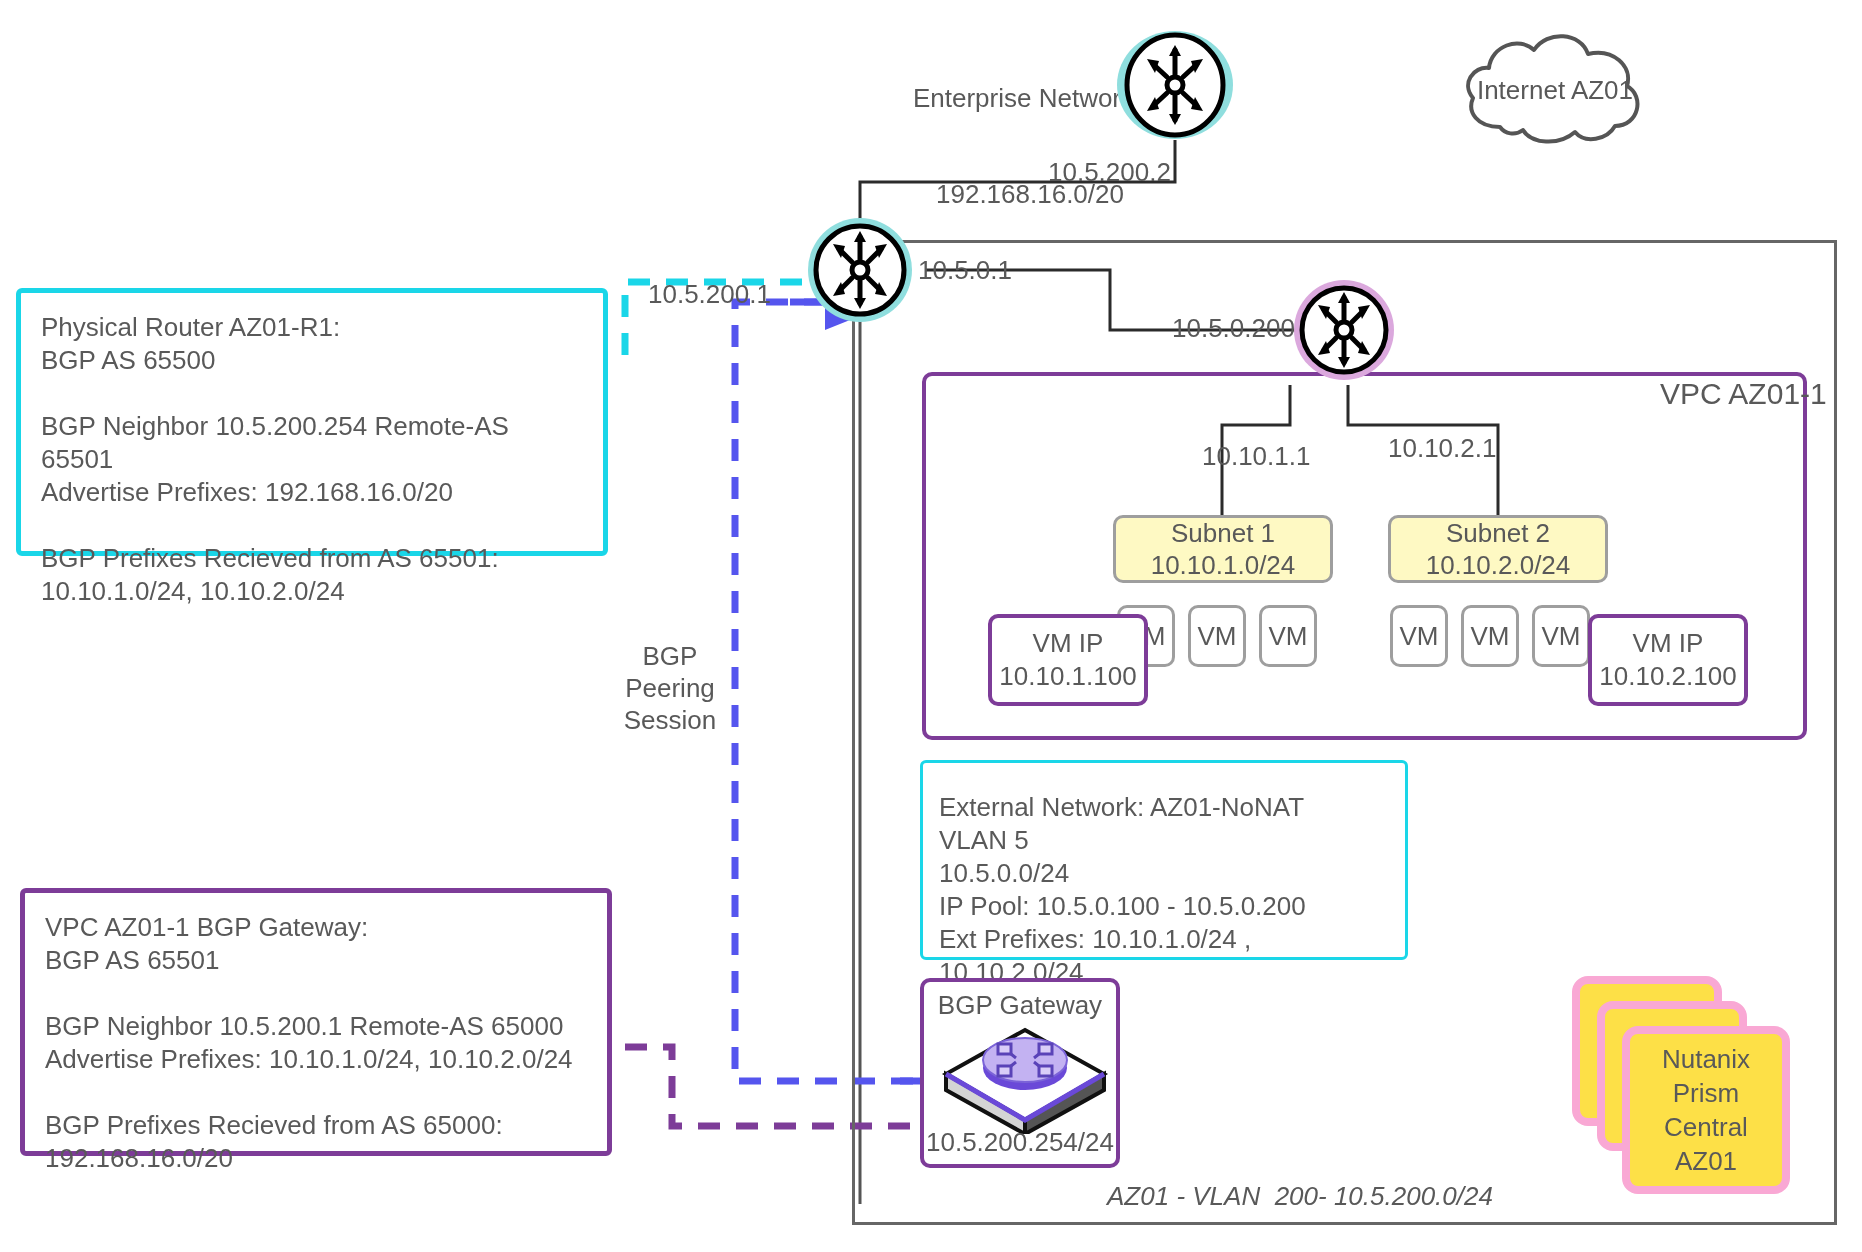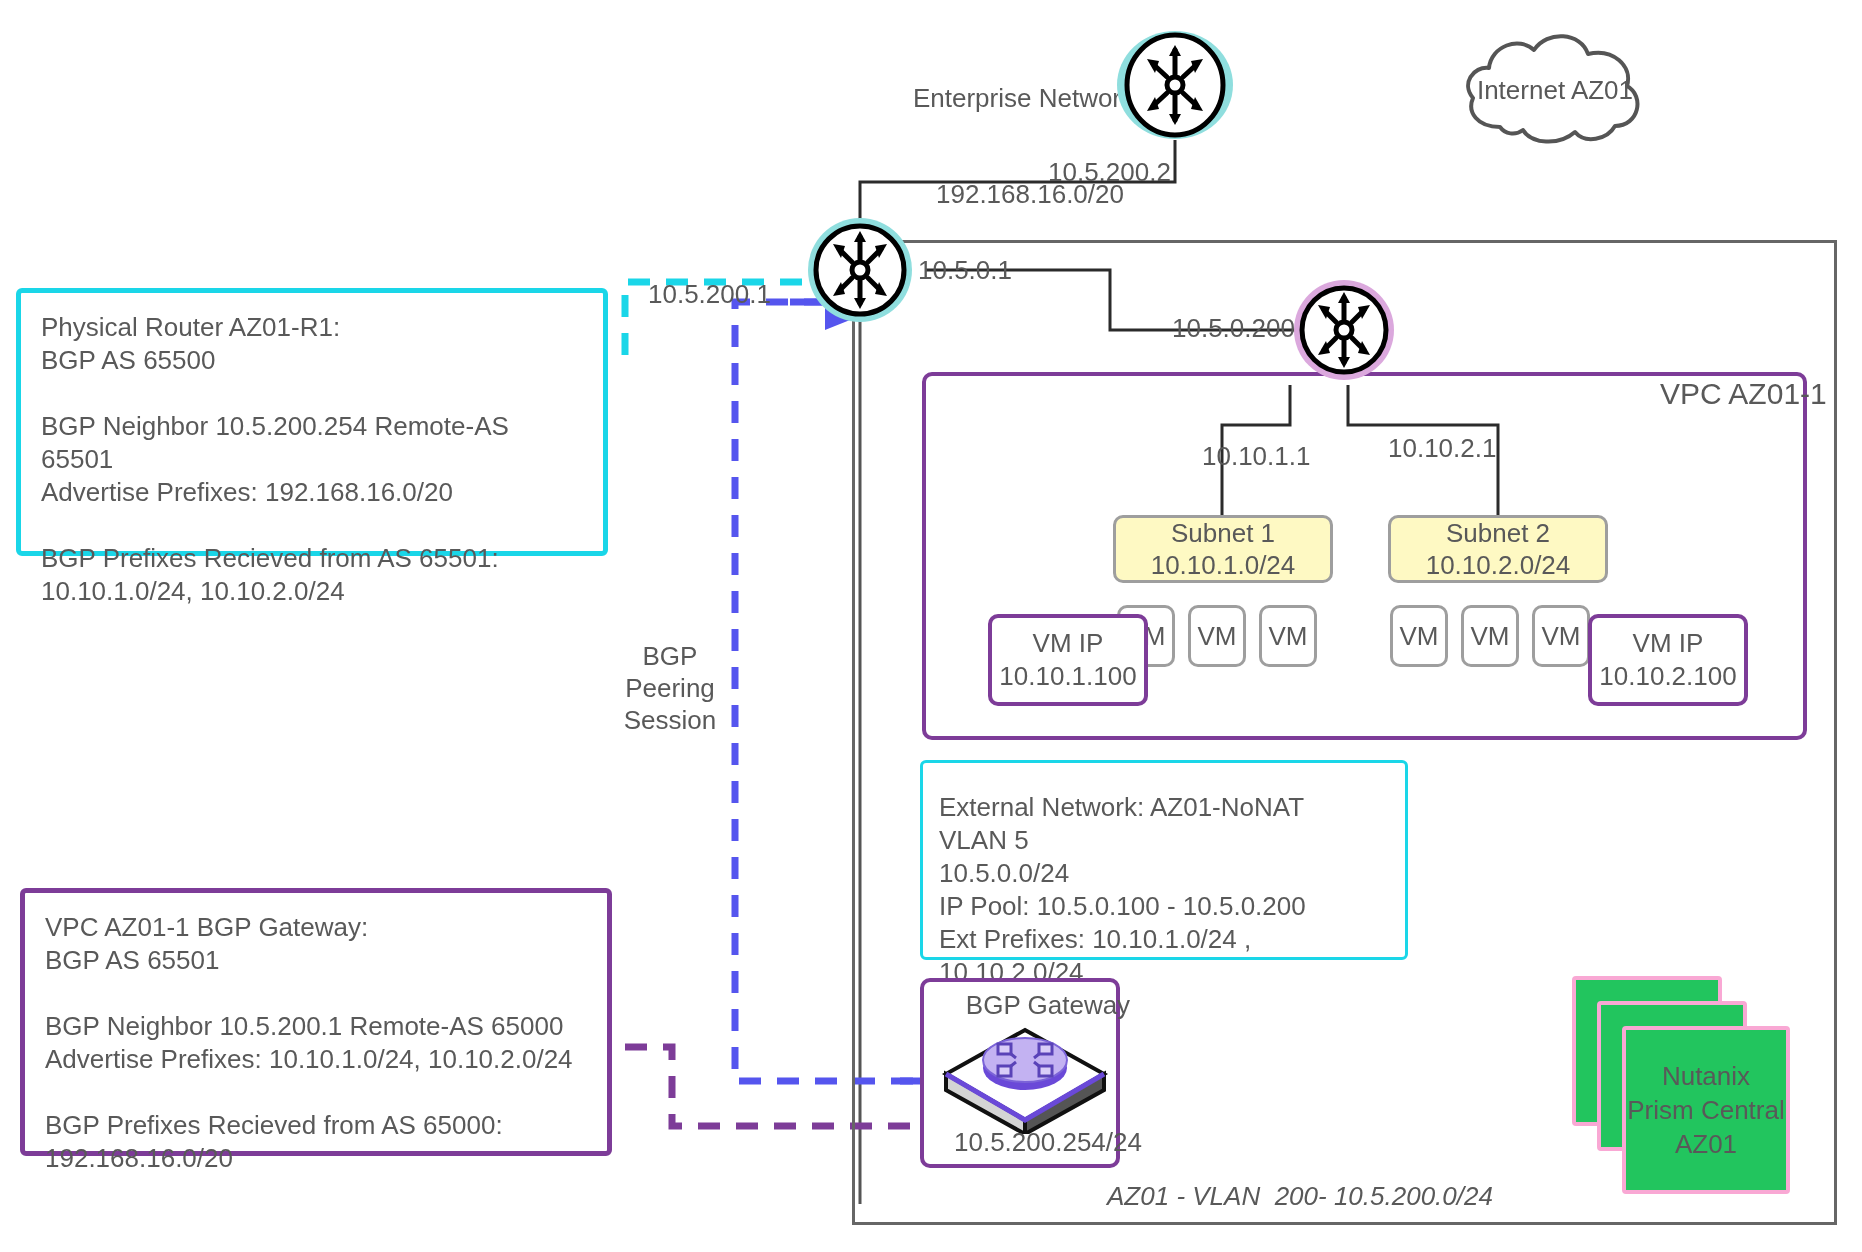--- a/index.html
+++ b/index.html
@@ -24,25 +24,25 @@
           display:flex;flex-direction:column;align-items:center;justify-content:center;
           color:#595959;font-size:26px;line-height:32px;}
   .vm{position:absolute;border:3px solid #9e9e9e;border-radius:10px;background:#fff;box-sizing:border-box;
       display:flex;align-items:center;justify-content:center;color:#595959;font-size:26px;}
 
   .vmip{position:absolute;border:4px solid #7d3c98;border-radius:10px;background:#fff;box-sizing:border-box;
         display:flex;flex-direction:column;align-items:center;justify-content:center;
         color:#595959;font-size:26px;line-height:33px;}
 
   .router{position:absolute;}
-  .prism{position:absolute;border:4px solid #f9a8d4;border-radius:4px;background:#22c55e;box-sizing:border-box;}
+  .prism{position:absolute;border:8px solid #f9a8d4;border-radius:16px;background:#fde047;box-sizing:border-box;}
   .prism-label{position:absolute;display:flex;align-items:center;justify-content:center;text-align:center;
                color:#595959;font-size:26px;line-height:34px;width:100%;height:100%;}
 
-  .gw-box{position:absolute;border:4px solid #7d3c98;border-radius:10px;background:#fff;box-sizing:border-box;padding-left:28px;}
+  .gw-box{position:absolute;border:4px solid #7d3c98;border-radius:10px;background:#fff;box-sizing:border-box;}
   .gw-title{position:absolute;width:100%;text-align:center;color:#595959;font-size:26px;top:8px;}
   .gw-ip{position:absolute;width:100%;text-align:center;color:#595959;font-size:26px;bottom:6px;}
 </style>
 </head>
 <body>
 
 <div id="stage">
 
   <svg id="wires" viewBox="0 0 1862 1252">
     <defs>

